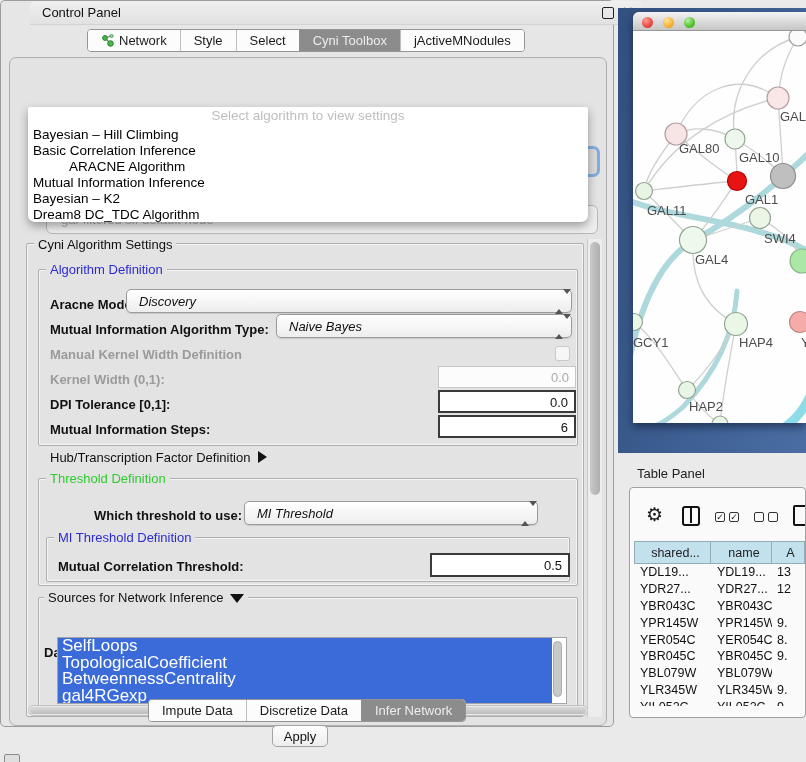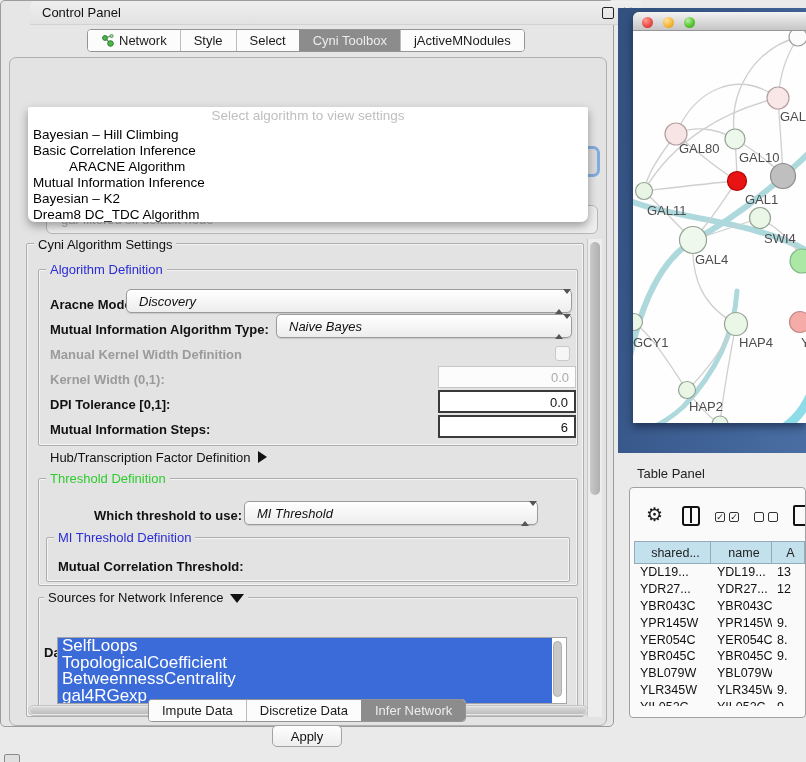--- a/index.html
+++ b/index.html
@@ -91,21 +91,21 @@
 
   .hscroll { left:18px; top:647px; width:560px; height:11px; background:#E8E8E8;
        border:1px solid #C2C2C2; border-radius:6px; }
   .hscroll .thumb { position:absolute; left:1px; top:1px; width:556px; height:7px;
        background:linear-gradient(#D9D9D9,#BDBDBD); border-radius:4px; }
   #settings-vscroll { left:577px; top:181px; width:15px; height:478px; background:#EDEDED;
        border-left:1px solid #C8C8C8; }
   #settings-vscroll .thumb { position:absolute; left:2px; top:3px; width:10px; height:253px;
        background:linear-gradient(90deg,#C9C9C9,#AFAFAF); border-radius:5px; }
 
-  #apply-btn { left:262px; top:667px; width:70px; height:22px; background:linear-gradient(#FEFEFE,#EDEDED);
+  #apply-btn { left:262px; top:667px; width:56px; height:22px; background:linear-gradient(#FEFEFE,#EDEDED);
        border:1px solid #A3A3A3; border-radius:5px; font-size:13px; color:#111;
        display:flex; align-items:center; justify-content:center; }
 
   
   #desktop-blue { left:618px; top:8px; width:188px; height:445px;
        background:linear-gradient(100deg,#32507F 0%,#3E6094 55%,#4A6EA3 100%); }
   #netwin { left:633px; top:12px; width:173px; height:411px; background:#84cc16;
        border-radius:6px 0 0 0; box-shadow:0 4px 9px rgba(0,0,20,0.45); }
   #netwin-titlebar { left:0; top:0; width:100%; height:19px;
        background:linear-gradient(#F3F3F3,#C6C6C6); border-bottom:1px solid #979797;
@@ -241,20 +241,21 @@
       <div class="lbl" style="left:84px; top:450px;">Which threshold to use:</div>
       <div class="combo" style="left:234px; top:443px; width:294px;">
         <span>MI Threshold</span>
         <span class="stepper"><span class="up"></span><span class="dn"></span></span>
       </div>
 
       <div class="abs gbox" style="left:36px; top:479px; width:524px; height:45px;"></div>
       <div class="gtitle blue" style="left:44px; top:472px;">MI Threshold Definition</div>
 
       <div class="lbl" style="left:48px; top:501px;">Mutual Correlation Threshold:</div>
+      <div class="tinput strong" style="left:420px; top:495px; width:140px; height:24px;">0.5</div>
 
       <div class="abs gbox" style="left:28px; top:539px; width:540px; height:112px;"></div>
       <div class="gtitle black" style="left:34px; top:532px;">
         <span>Sources for Network Inference</span><span class="tri-down"></span>
       </div>
       <div class="lbl" style="left:34px; top:559px;margin-top:28px;">Data Attributes</div>
 
       <div class="abs" id="attr-list">
         <div id="attr-items">
             <div class="attr-item sel">SelfLoops</div>

